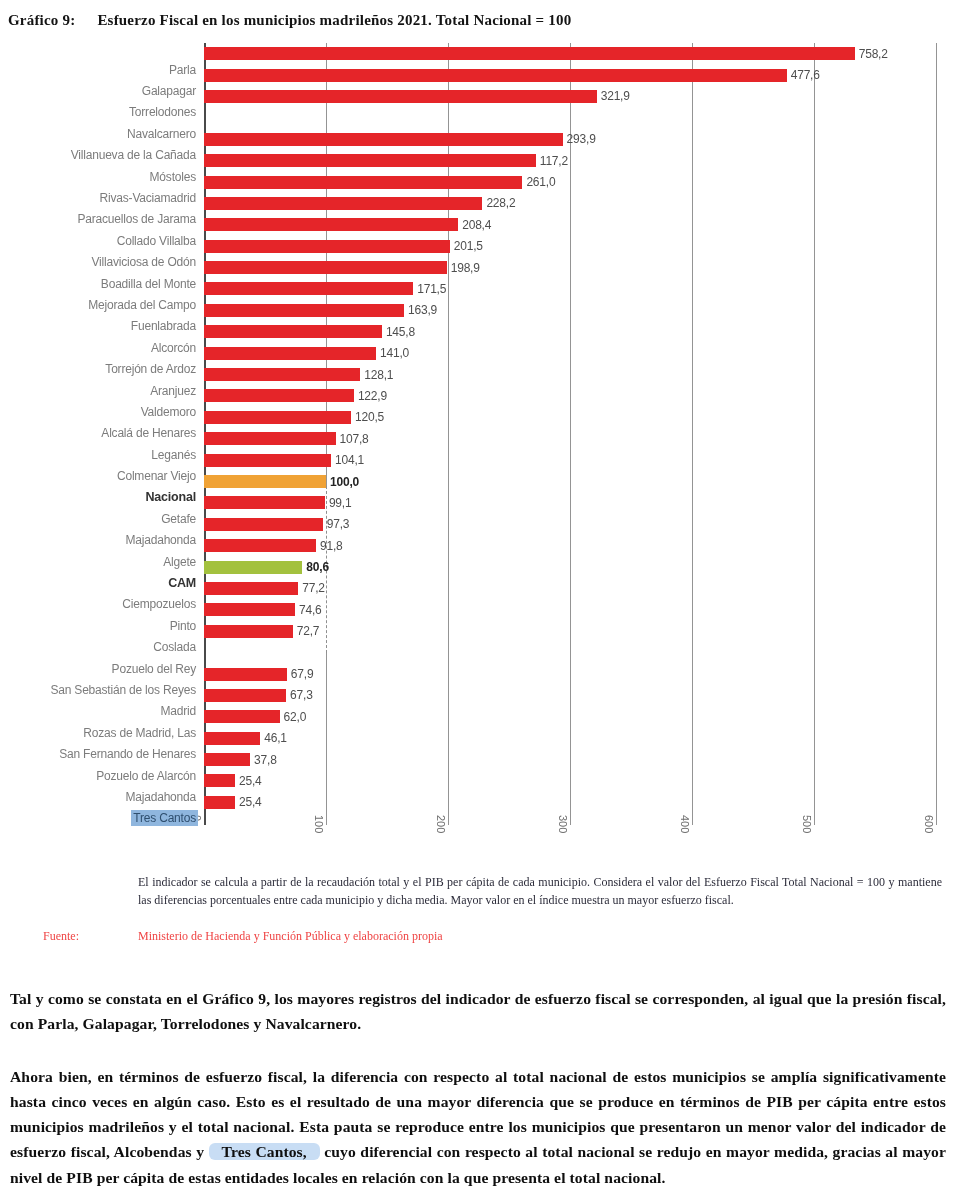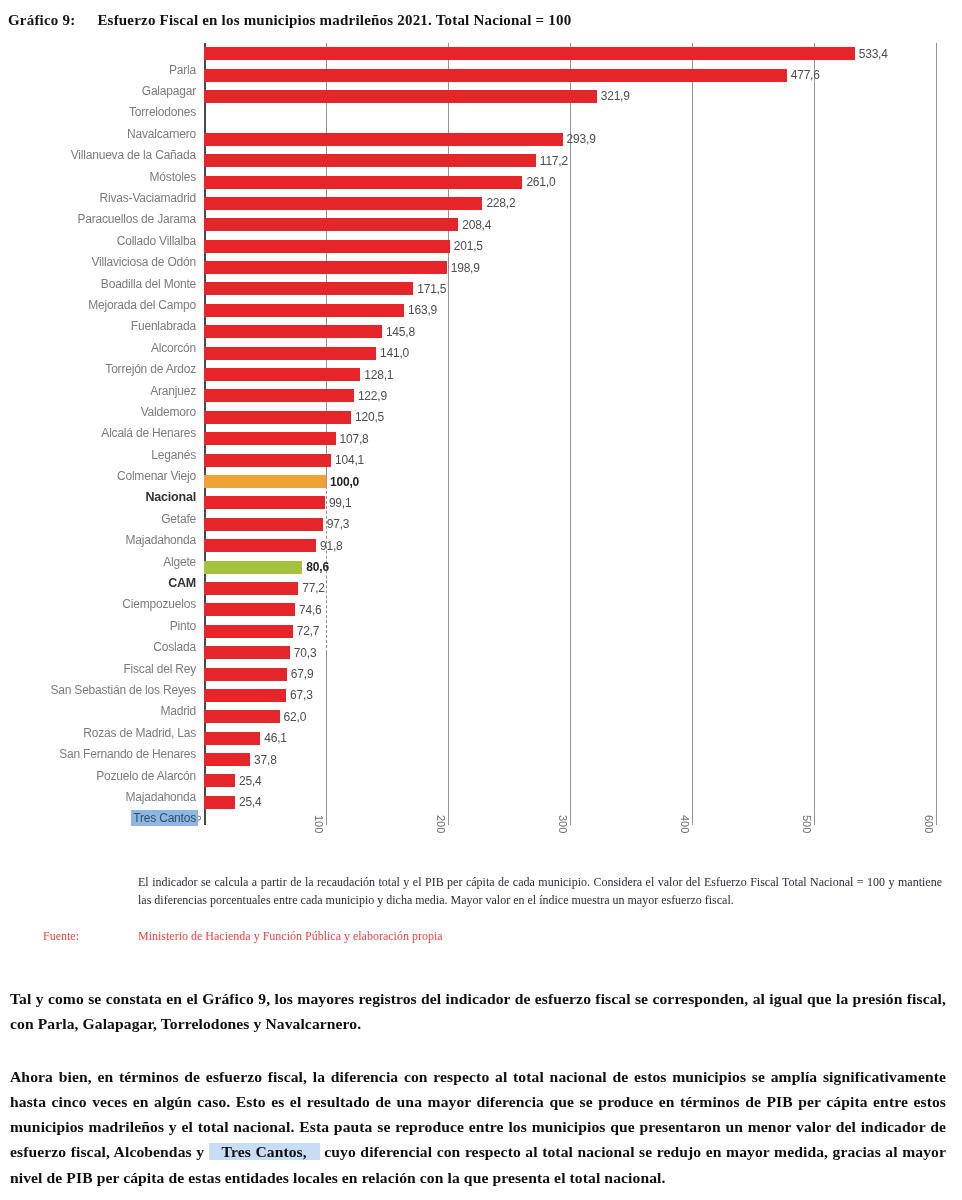--- a/index.html
+++ b/index.html
@@ -33,21 +33,21 @@
          transform:rotate(90deg); transform-origin:top left; line-height:12px; white-space:nowrap;}
   
   .footnote{margin:14px 10px 0 130px; font-size:12px; line-height:1.5; text-align:justify; color:#2c2c3a;}
   .source-row{display:flex; margin:20px 0 0 35px; font-size:12px; color:#ef4444;}
   .source-label{width:95px;}
   
   .body-para{margin:0 6px 0 2px; font-size:15.6px; font-weight:bold; letter-spacing:.1px;
              line-height:1.62; text-align:justify; color:#0f0f0f;}
   .p1{margin-top:42px;}
   .p2{margin-top:27px;}
-  .hl-blue{background:#c8ddf4; padding:0 13px;}
+  .hl-blue{background:#c8ddf4; padding:0 13px;border-radius:6px;}
 </style>
 </head>
 <body>
 
 <div class="page">
 
   <div class="chart-title">
     <span class="tlabel">Gráfico 9:</span><span>Esfuerzo Fiscal en los municipios madrileños 2021. Total Nacional = 100</span>
   </div>
 
@@ -61,21 +61,21 @@
           <div class="gline" style="left: 610px; height: 782.4px; background: rgb(148, 148, 148);"></div>
           <div class="gline" style="left: 732px; height: 782.4px; background: rgb(148, 148, 148);"></div>
           <div class="gline" style="left: 122px; top: 0px; height: 443px; background: rgb(148, 148, 148);"></div>
           <div class="gline-dash" style="left: 122px; top: 443px; height: 167px;"></div>
           <div class="gline" style="left: 122px; top: 610px; height: 172.4px; background: rgb(148, 148, 148);"></div>
         </div>
     <div class="crow">
           <div class="clabel"><span class="lt">Parla</span></div>
           <div class="cplot">
             <div class="cbar" style="width: 650.7px; background: rgb(229, 37, 41);"></div>
-            <div class="cval">533,4</div>
+            <div class="cval">758,2</div>
           </div>
         </div>
         <div class="crow">
           <div class="clabel"><span class="lt">Galapagar</span></div>
           <div class="cplot">
             <div class="cbar" style="width: 582.7px; background: rgb(229, 37, 41);"></div>
             <div class="cval">477,6</div>
           </div>
         </div>
         <div class="crow">
@@ -250,25 +250,21 @@
           </div>
         </div>
         <div class="crow">
           <div class="clabel"><span class="lt">Coslada</span></div>
           <div class="cplot">
             <div class="cbar" style="width: 88.7px; background: rgb(229, 37, 41);"></div>
             <div class="cval">72,7</div>
           </div>
         </div>
         <div class="crow">
-          <div class="clabel"><span class="lt">Fiscal del Rey</span></div>
-          <div class="cplot">
-            <div class="cbar" style="width: 85.8px; background: rgb(229, 37, 41);"></div>
-            <div class="cval">70,3</div>
-          </div>
+          <div class="clabel"><span class="lt">Pozuelo del Rey</span></div>
         </div>
         <div class="crow">
           <div class="clabel"><span class="lt">San Sebastián de los Reyes</span></div>
           <div class="cplot">
             <div class="cbar" style="width: 82.8px; background: rgb(229, 37, 41);"></div>
             <div class="cval">67,9</div>
           </div>
         </div>
         <div class="crow">
           <div class="clabel"><span class="lt">Madrid</span></div>

